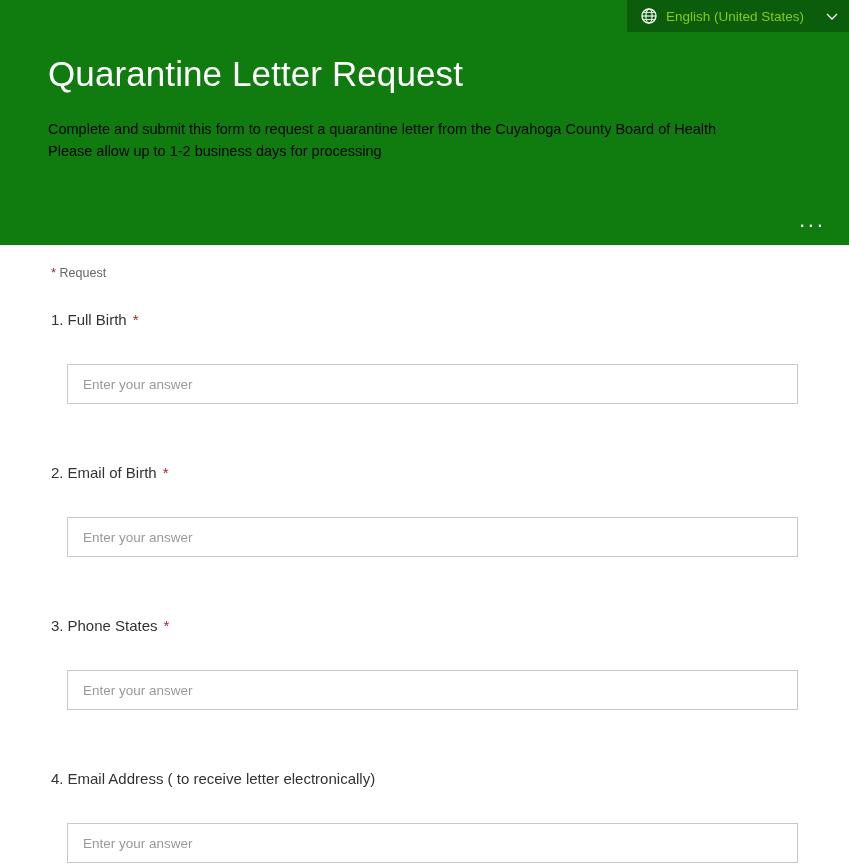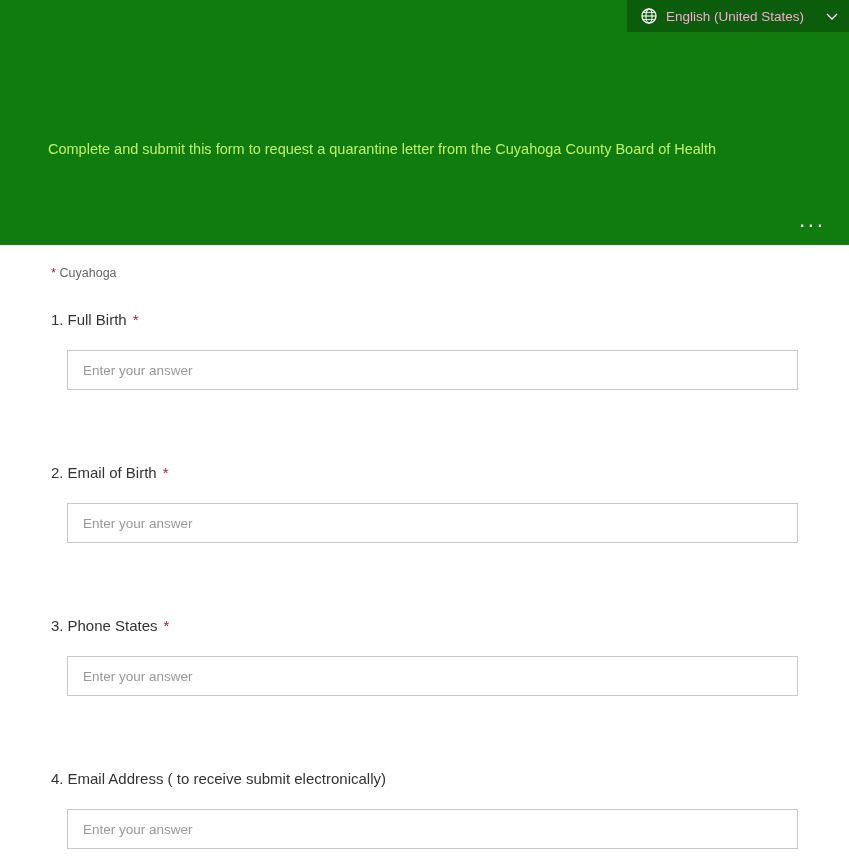--- a/index.html
+++ b/index.html
@@ -31,21 +31,21 @@
   .lang-bar {
     position: absolute;
     top: 0;
     right: 0;
     height: 32px;
     padding: 0 10px 0 14px;
     display: flex;
     align-items: center;
     gap: 9px;
     background: #0b5c0b;
-    color: #f9a8d4;
+    color: #84cc16;
     font-size: 13.5px;
     cursor: pointer;
     user-select: none;
   }
   .globe-icon {
     width: 16px;
     height: 16px;
     display: inline-block;
     flex: 0 0 auto;
   }
@@ -66,22 +66,22 @@
     font-size: 35px;
     font-weight: 400;
     letter-spacing: 0.1px;
     line-height: 44px;
     white-space: nowrap;
   }
 
   .banner-desc {
     position: absolute;
     left: 48px;
-    top: 139px;
-    color: #bef264;
+    top: 119px;
+    color: #000000;
     font-size: 14.5px;
     line-height: 21.5px;
     font-weight: 400;
   }
   .banner-desc div { white-space: nowrap; }
 
   .ellipsis-btn {
     position: absolute;
     right: 24px;
     bottom: 13px;
@@ -126,21 +126,21 @@
     align-items: baseline;
     gap: 4px;
   }
   .q-num { color: #333333; }
   .q-req {
     color: #a4262c;
     font-size: 15px;
     margin-left: 2px;
   }
   .answer-box {
-    margin-top: 20px;
+    margin-top: 34px;
     margin-left: 16px;
     width: 731px;
     height: 40px;
     border: 1px solid #c8c8c8;
     background: #ffffff;
     display: flex;
     align-items: center;
     padding: 7px 13px;
   }
   .answer-box input {
@@ -180,33 +180,35 @@
         </svg>
       </span>
       <span class="lang-label">English (United States)</span>
       <span class="chevron-down">
         <svg viewBox="0 0 14 14" width="14" height="14" aria-hidden="true">
           <polyline points="2,5 7,10 12,5" fill="none" stroke="#ffffff" stroke-width="1.3"></polyline>
         </svg>
       </span>
     </div>
 
+    <div class="banner-title">Quarantine Letter Request</div>
 
     <div class="banner-desc">
       <div>Complete and submit this form to request a quarantine letter from the Cuyahoga County Board of Health</div>
+      <div>Please allow up to 1-2 business days for processing</div>
     </div>
 
     <div class="ellipsis-btn">···</div>
   </div>
 
   <div class="form-body">
 
     <div class="required-note">
       <span class="star">*</span>
-      <span>Cuyahoga</span>
+      <span>Request</span>
     </div>
 
     <div class="question" id="q1">
       <div class="q-title">
         <span class="q-num">1.</span>
         <span>Full Birth</span>
         <span class="q-req">*</span>
       </div>
       <div class="answer-box">
         <input type="text" placeholder="Enter your answer" style="">
@@ -231,21 +233,21 @@
         <span class="q-req">*</span>
       </div>
       <div class="answer-box">
         <input type="text" placeholder="Enter your answer" style="">
       </div>
     </div>
 
     <div class="question" id="q4">
       <div class="q-title">
         <span class="q-num">4.</span>
-        <span>Email Address ( to receive submit electronically)</span>
+        <span>Email Address ( to receive letter electronically)</span>
       </div>
       <div class="answer-box">
         <input type="text" placeholder="Enter your answer" style="">
       </div>
     </div>
 
   </div>
 </div>
 
 </body></html>

